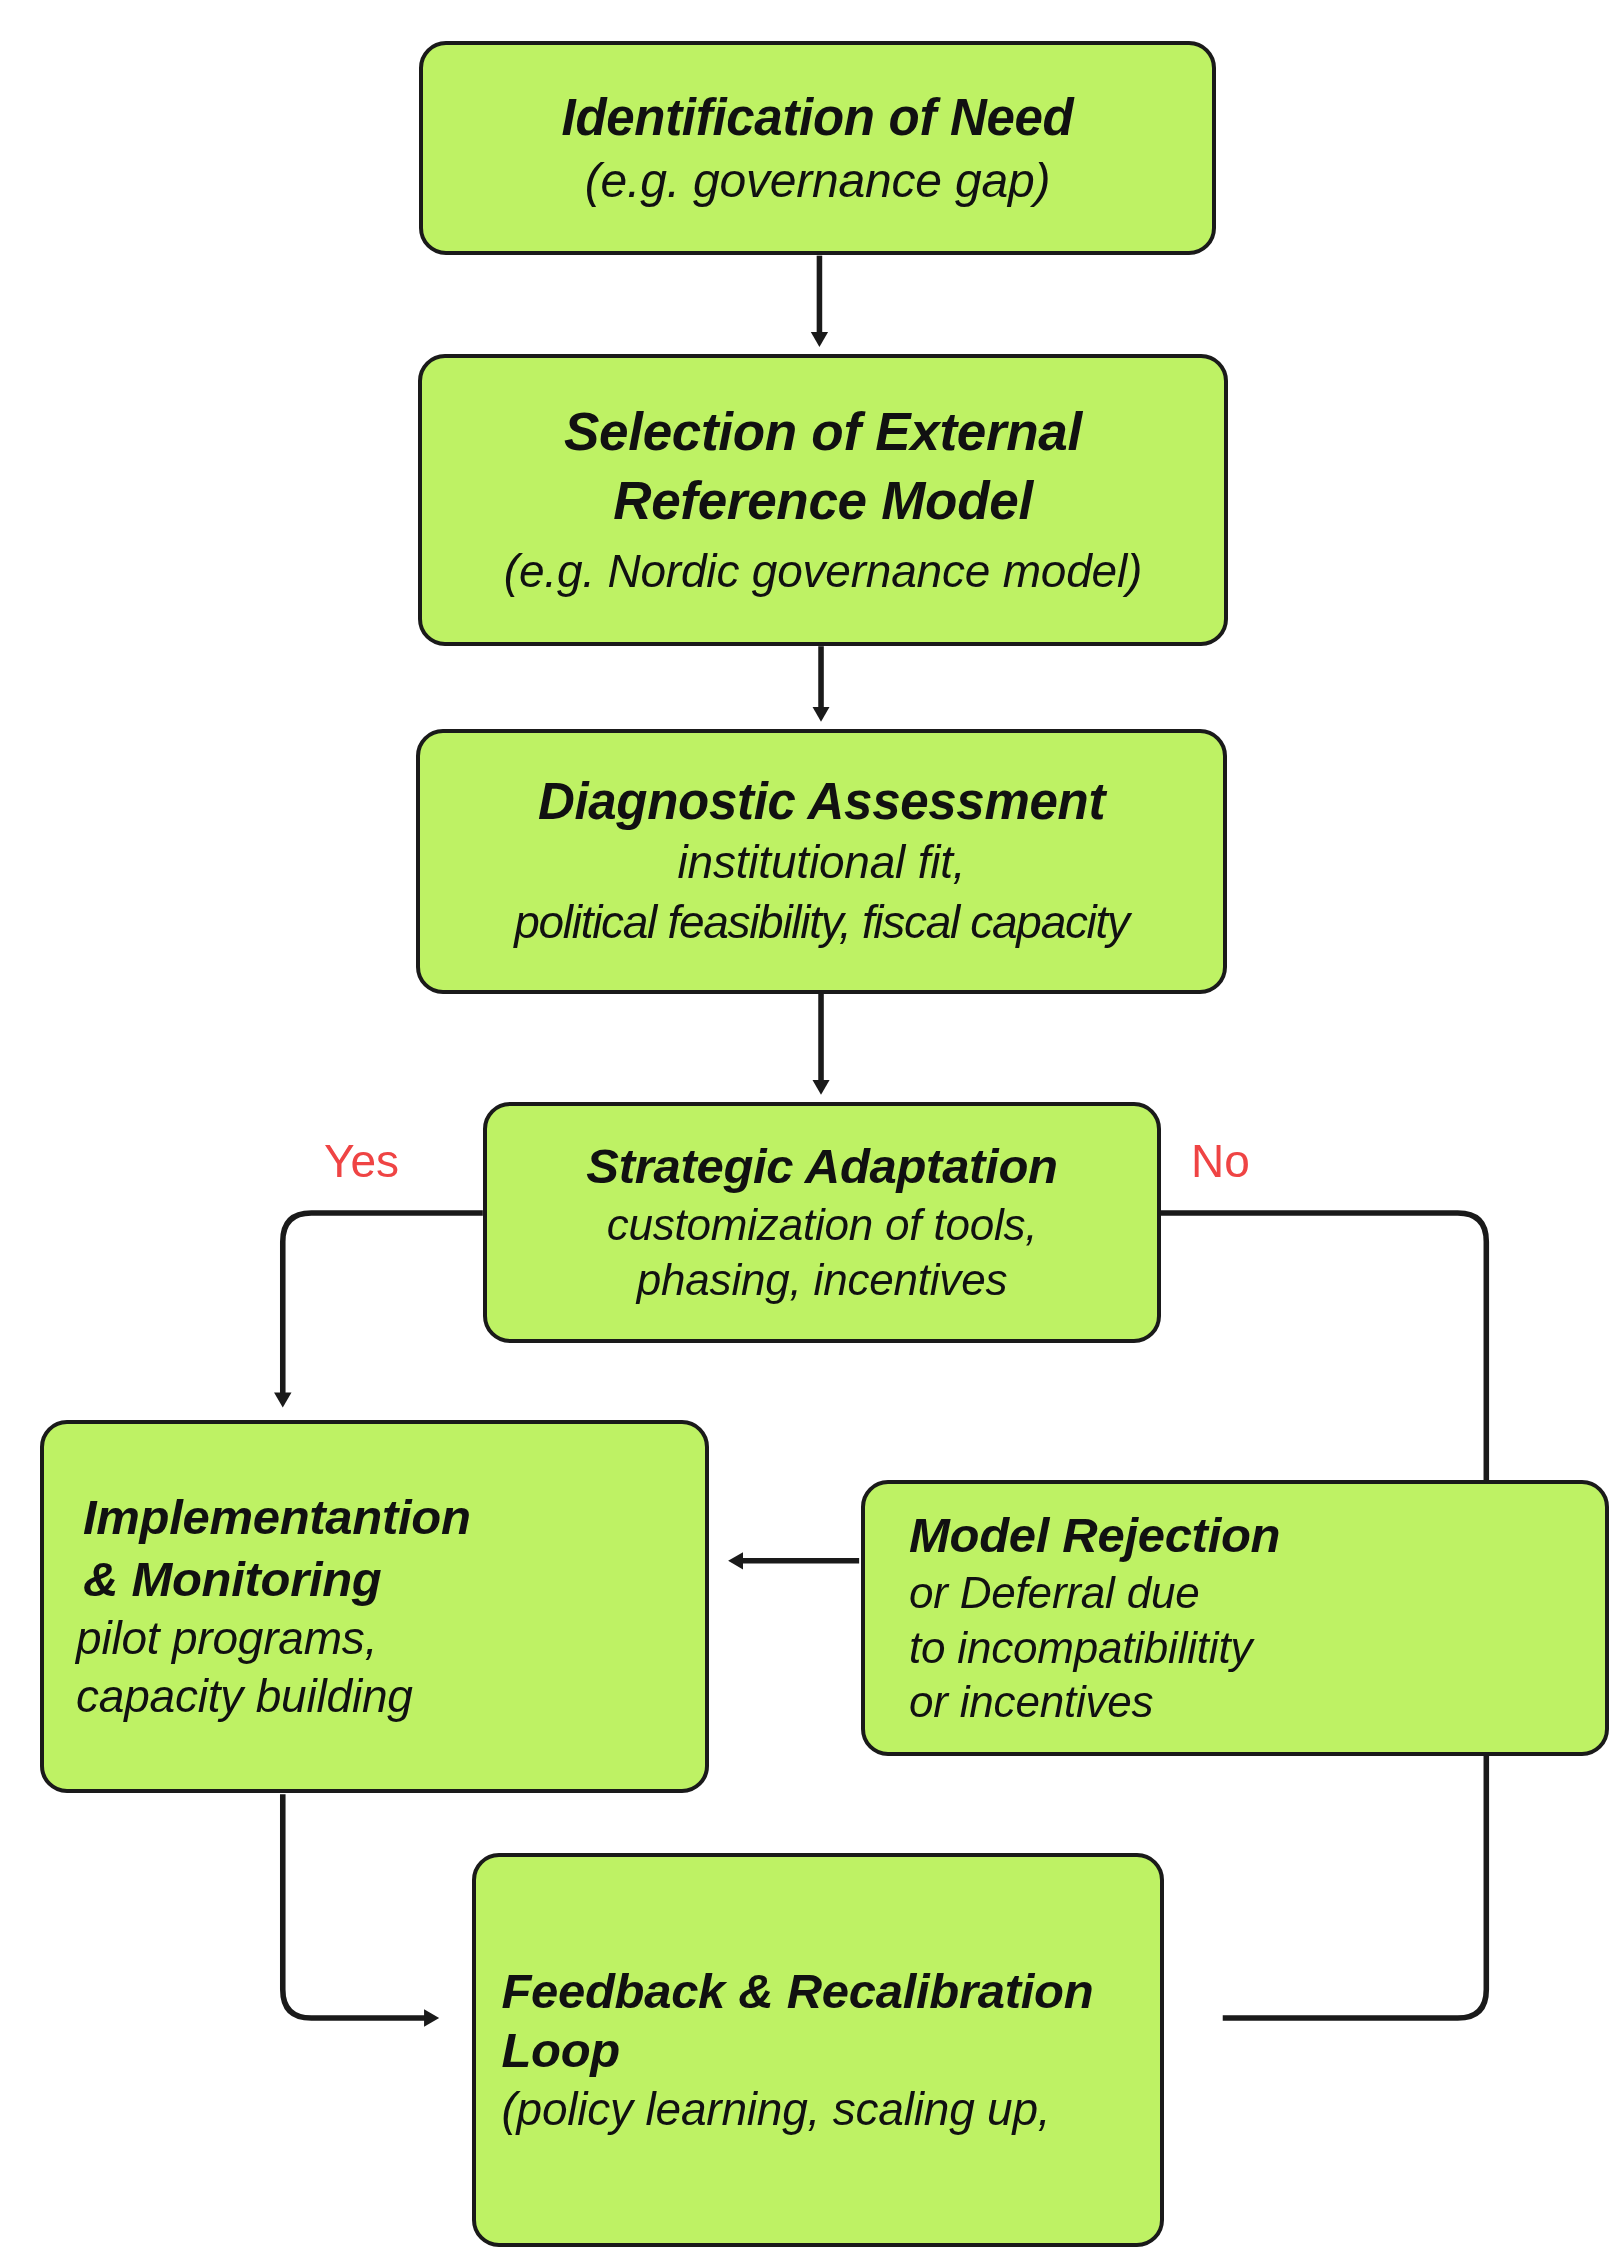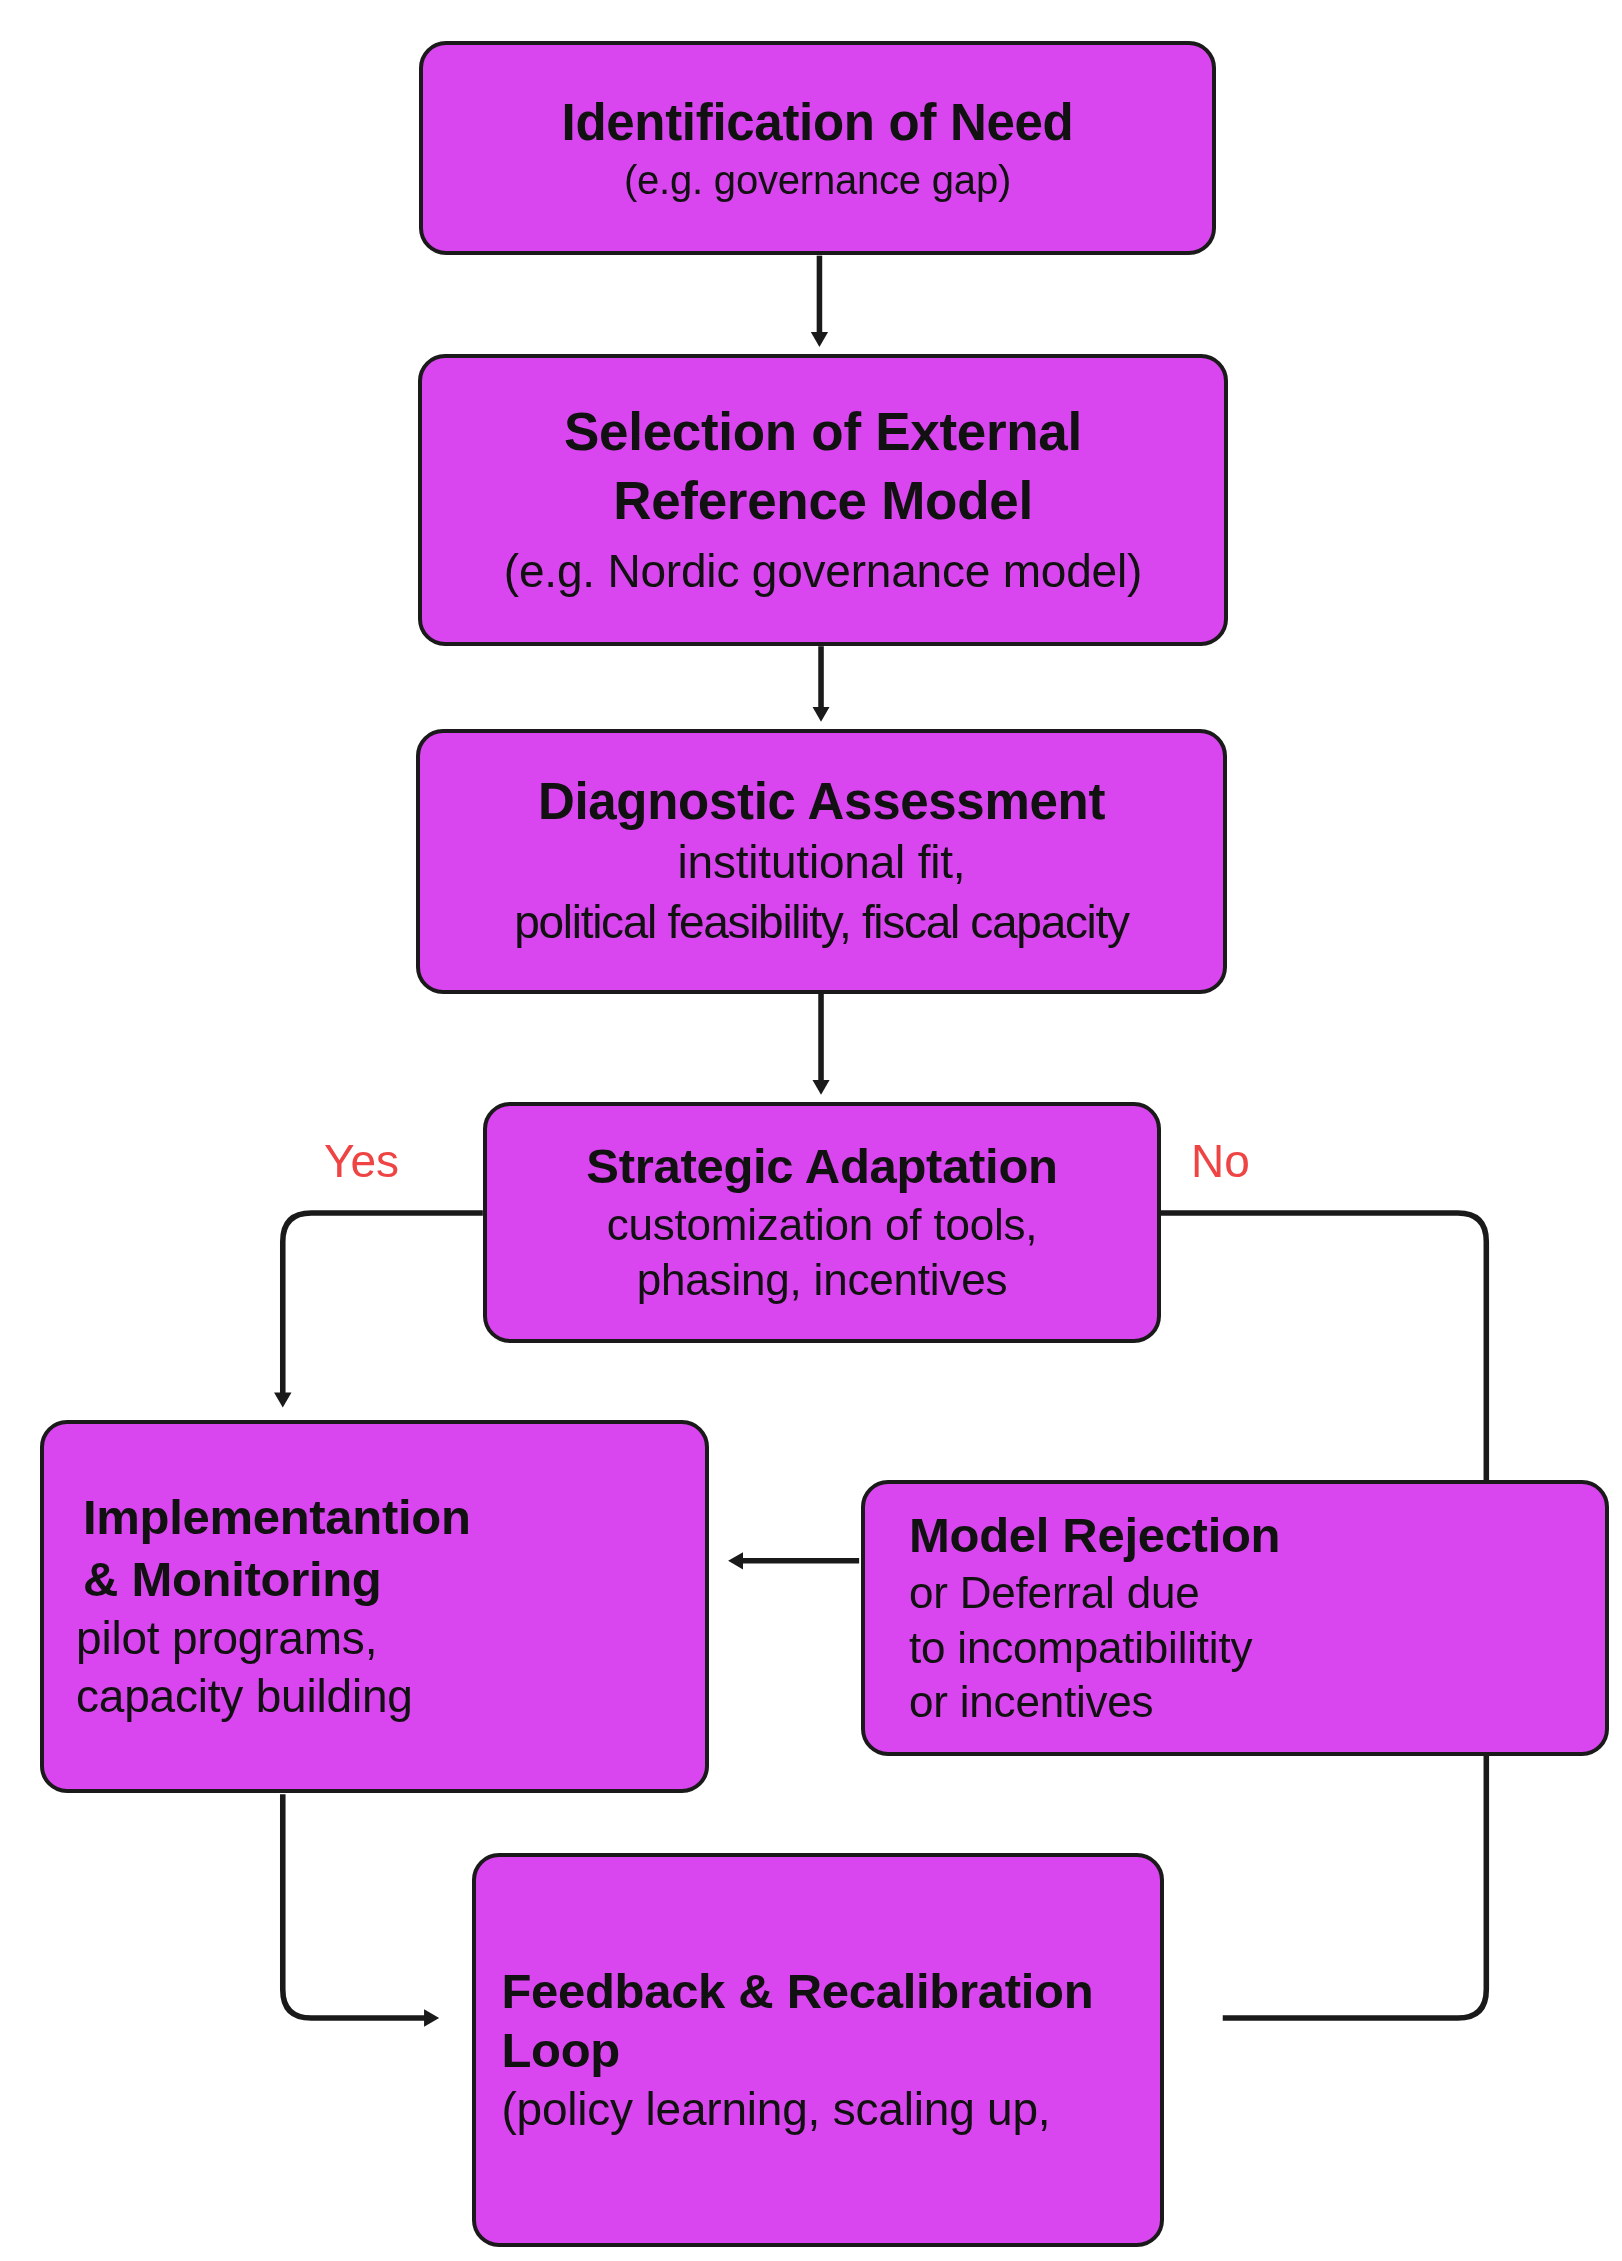--- a/index.html
+++ b/index.html
@@ -23,27 +23,28 @@
     position: absolute;
     left: 0;
     top: 0;
     width: 1623px;
     height: 2261px;
     pointer-events: none;
   }
   .node {
     position: absolute;
     box-sizing: border-box;
-    background: #d946ef;
+    background: #bef264;
     border: 4.8px solid #1a1a1a;
     border-radius: 27px;
     display: flex;
     flex-direction: column;
     justify-content: center;
     z-index: 2;
+    font-style: italic;
   }
   .node .ttl {
     font-weight: 700;
     letter-spacing: -0.3px;
   }
   .node .sub {
     font-weight: 400;
     letter-spacing: -0.2px;
   }
   .node .sub.tight {
@@ -52,21 +53,21 @@
   }
   .center { text-align: center; }
   .leftal { text-align: left; }
 
   
   #n-identification {
     left: 419px; top: 41px; width: 797px; height: 214px;
     padding: 0 27px;
   }
   #n-identification .ttl { font-size: 51px; line-height: 1.28; }
-  #n-identification .sub { font-size: 40px; line-height: 1.28; }
+  #n-identification .sub { font-size: 48px; line-height: 1.28; }
 
   #n-selection {
     left: 418px; top: 354px; width: 810px; height: 292px;
     padding: 0 20.6px;
   }
   #n-selection .ttl { font-size: 53px; line-height: 1.30; }
   #n-selection .sub { font-size: 46px; line-height: 1.32; margin-top: 4.8px; }
 
   #n-diagnostic {
     left: 416px; top: 729px; width: 811px; height: 265px;

